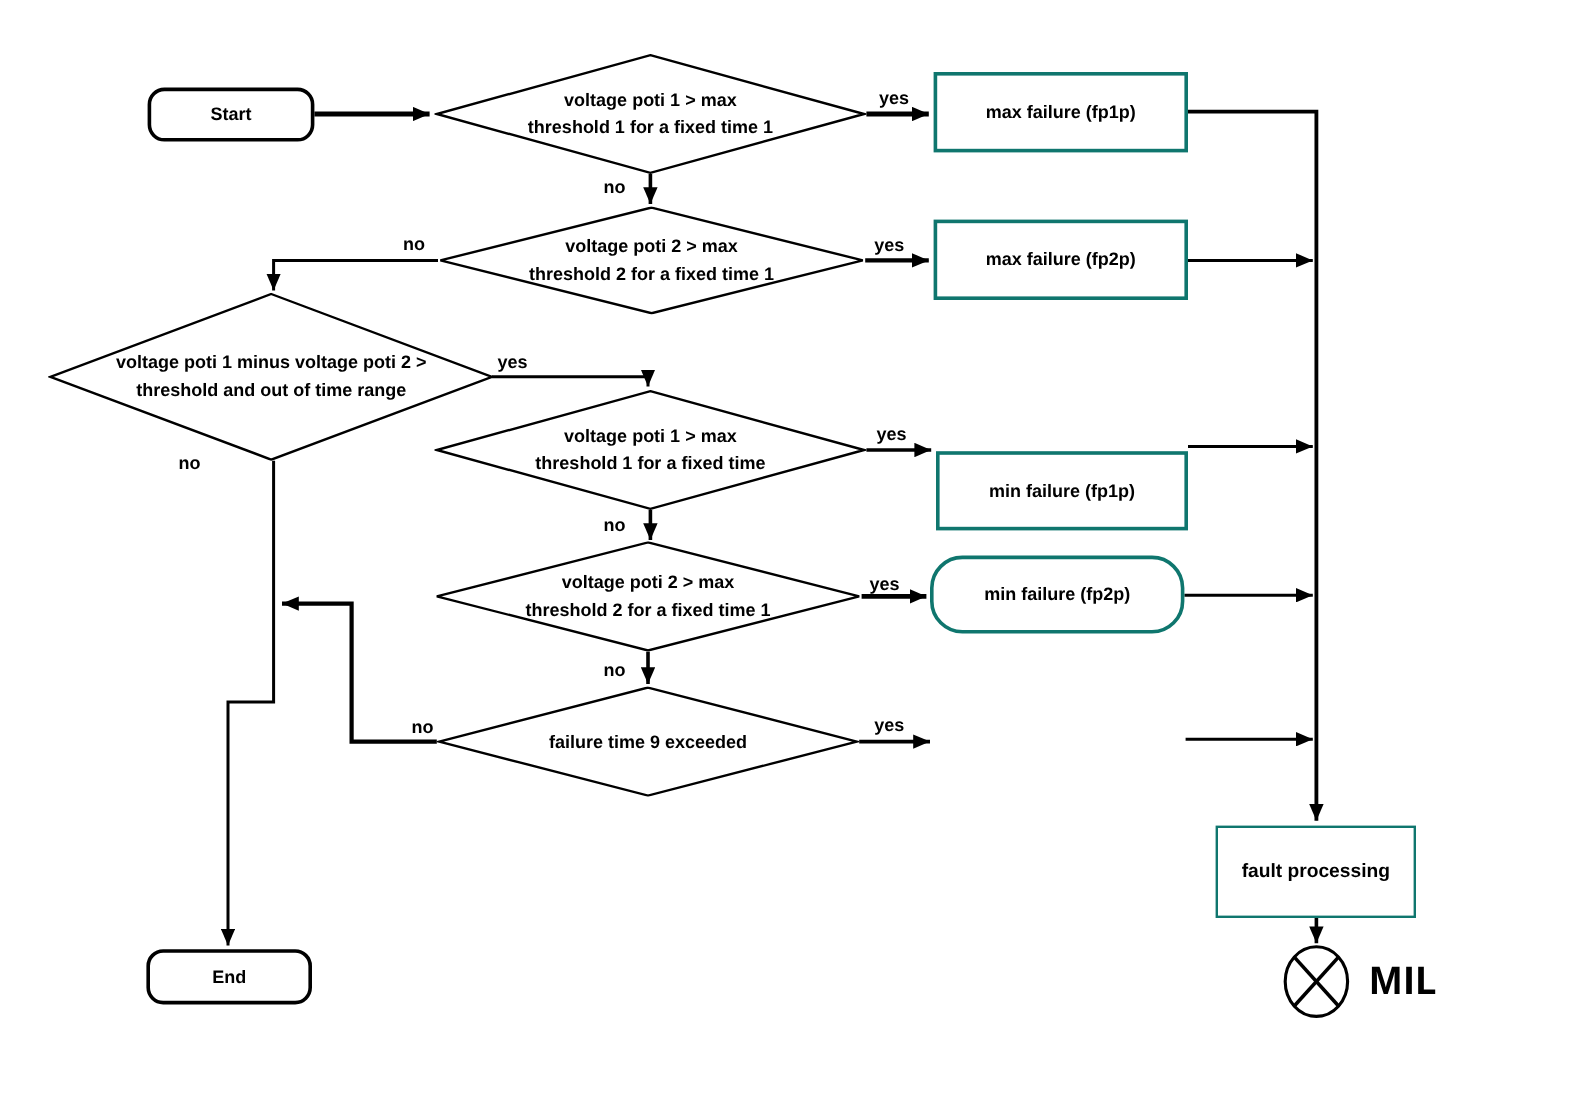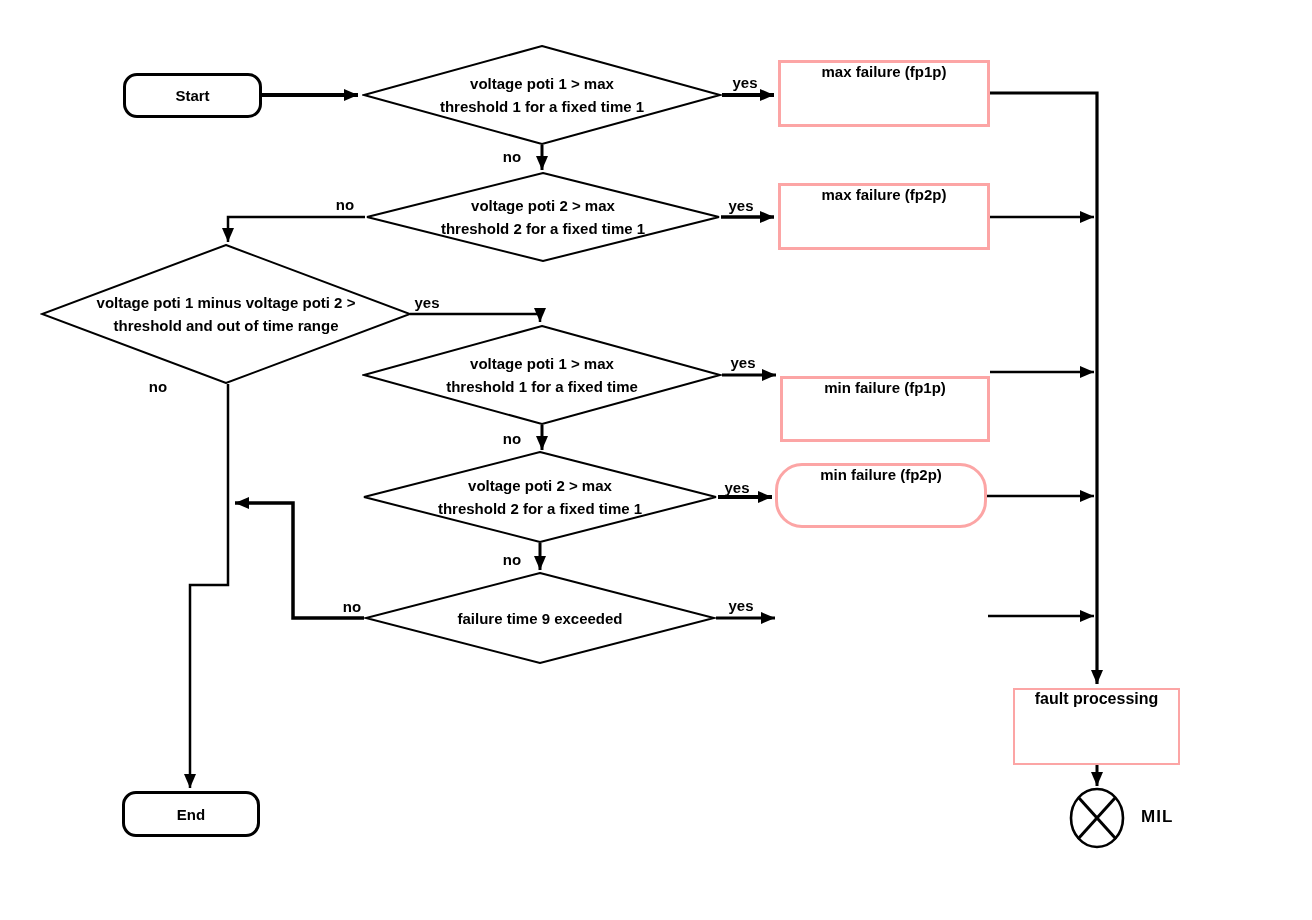--- a/index.html
+++ b/index.html
@@ -24,23 +24,24 @@
     border-radius: 14px;
     background: #fff;
     display: flex;
     align-items: center;
     justify-content: center;
     font-weight: bold;
     font-size: 15px;
     box-sizing: border-box;
   }
   .process {
-    border: 3px solid #fca5a5;
+    border: 3px solid #0f766e;
     background: #fff;
     display: flex;
+    align-items: center;
     justify-content: center;
     font-weight: bold;
     font-size: 15px;
     box-sizing: border-box;
     text-align: center;
   }
   .process.thin { border-width: 2px; font-size: 16px; }
   .diamond { position: absolute; z-index: 2; }
   .diamond svg { position: absolute; left: 0; top: 0; }
   .diamond .dtext {
@@ -63,21 +64,21 @@
     font-weight: bold;
     font-size: 15px;
     transform: translate(-50%, -50%);
     background: transparent;
     white-space: nowrap;
   }
   .mil-label {
     position: absolute;
     z-index: 4;
     font-weight: bold;
-    font-size: 17px;
+    font-size: 33px;
     transform: translateY(-50%);
     letter-spacing: 1px;
   }
 </style>
 </head>
 <body>
 
 <div class="stage">
 
   <svg id="connectors" width="1312" height="920" viewBox="0 0 1312 920">

